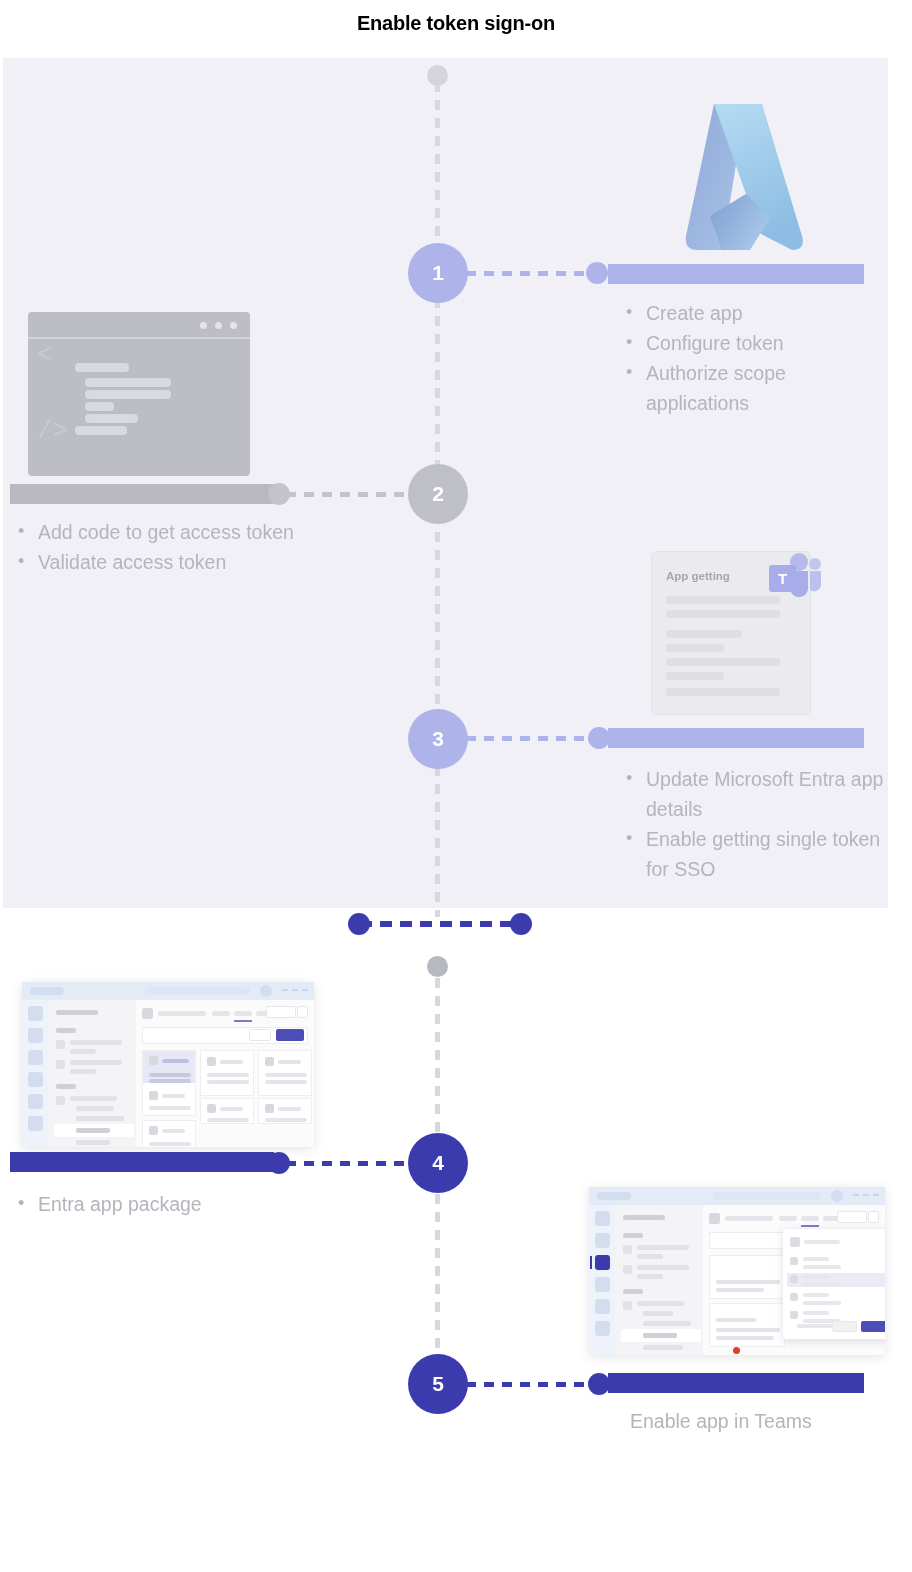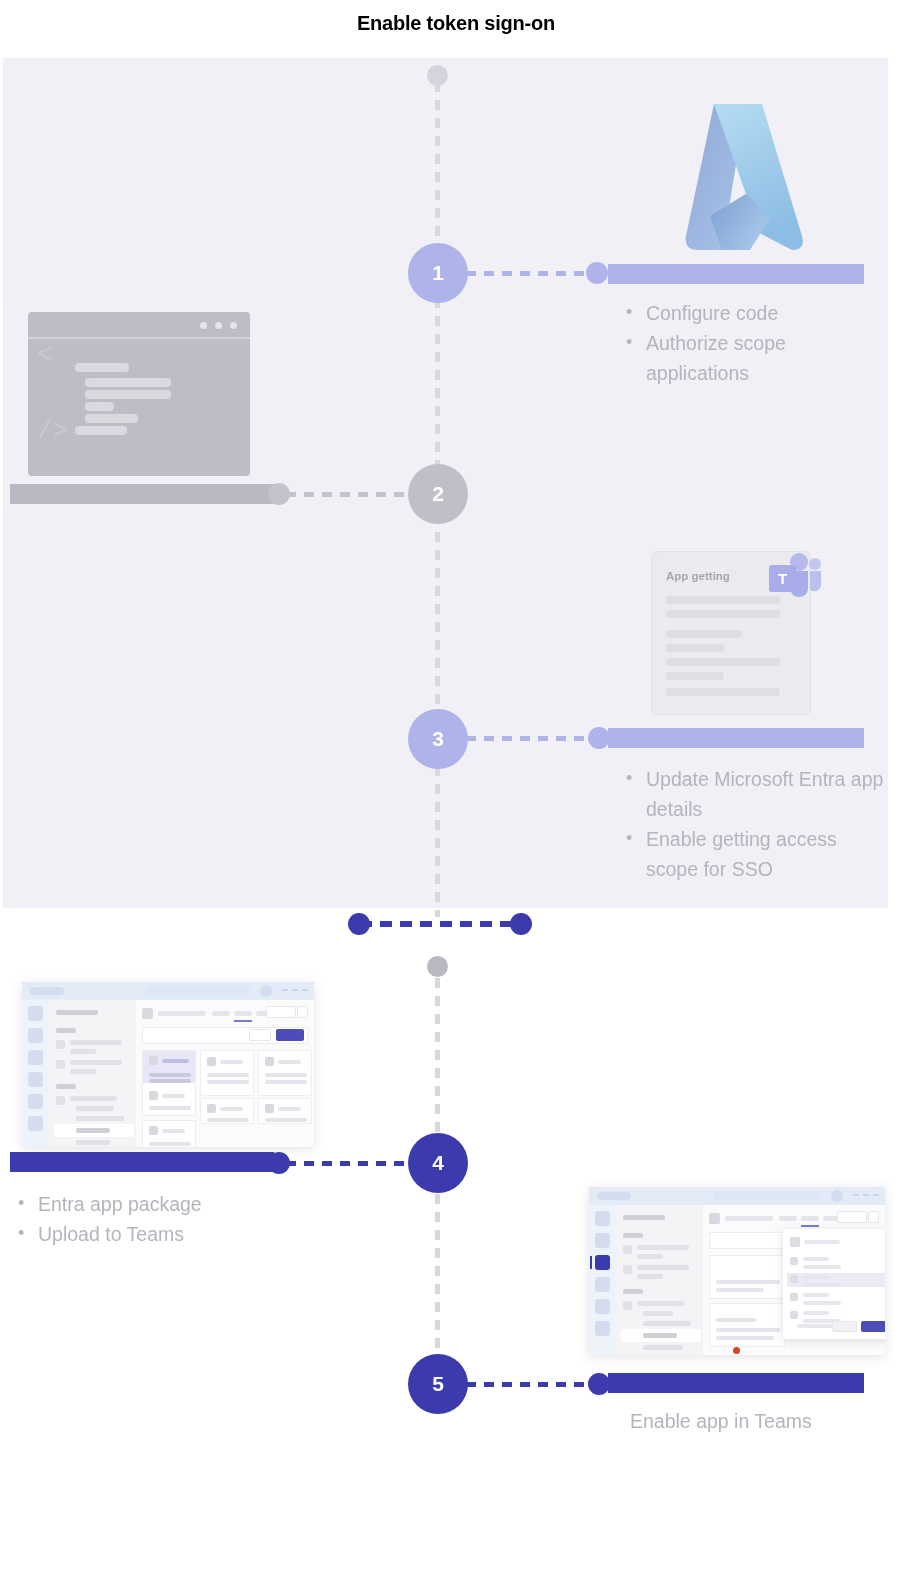--- a/index.html
+++ b/index.html
@@ -427,21 +427,22 @@
 </svg>
 
 <div class="accent-bar" id="bar-1"></div>
 <div class="connector" id="conn-1">
   <span class="conn-knob"></span>
 </div>
 <div class="marker periwinkle" id="marker-1">
   <span>1</span>
 </div>
 <ul class="bullets" id="bullets-1">
-  <li>Configure code</li>
+  <li>Create app</li>
+  <li>Configure token</li>
   <li>Authorize scope applications</li>
 </ul>
 
 <div id="code-editor">
   <div class="ce-titlebar">
     <span class="ce-dot d1"></span>
     <span class="ce-dot d2"></span>
     <span class="ce-dot d3"></span>
   </div>
   <div class="ce-glyph lt">&lt;</div>
@@ -455,20 +456,22 @@
 </div>
 
 <div class="accent-bar" id="bar-2"></div>
 <div class="connector" id="conn-2">
   <span class="conn-knob"></span>
 </div>
 <div class="marker grey" id="marker-2">
   <span>2</span>
 </div>
 <ul class="bullets" id="bullets-2">
+  <li>Add code to get access token</li>
+  <li>Validate access token</li>
 </ul>
 
 <div id="app-manifest">
   <div class="am-title">App getting</div>
   <span class="am-line" style="left:14px; top:44px; width:114px;"></span>
   <span class="am-line" style="left:14px; top:58px; width:114px;"></span>
   <span class="am-line" style="left:14px; top:78px; width:76px;"></span>
   <span class="am-line" style="left:14px; top:92px; width:58px;"></span>
   <span class="am-line" style="left:14px; top:106px; width:114px;"></span>
   <span class="am-line" style="left:14px; top:120px; width:58px;"></span>
@@ -485,21 +488,21 @@
 
 <div class="accent-bar" id="bar-3"></div>
 <div class="connector" id="conn-3">
   <span class="conn-knob"></span>
 </div>
 <div class="marker periwinkle" id="marker-3">
   <span>3</span>
 </div>
 <ul class="bullets" id="bullets-3">
   <li>Update Microsoft Entra app details</li>
-  <li>Enable getting access scope for SSO</li>
+  <li>Enable getting single token for SSO</li>
 </ul>
 
 <div id="section-divider">
   <span class="dv-dot left"></span>
   <span class="dv-dot right"></span>
 </div>
 
 <div class="mockup" id="mockup-4">
   <div class="mk-top">
     <span class="mk-pill small"></span>
@@ -607,21 +610,20 @@
 
 <div class="accent-bar" id="bar-4"></div>
 <div class="connector" id="conn-4">
   <span class="conn-knob"></span>
 </div>
 <div class="marker navy" id="marker-4">
   <span>4</span>
 </div>
 <ul class="bullets" id="bullets-4">
   <li>Entra app package</li>
-  <li>Upload to Teams</li>
 </ul>
 
 <div class="mockup" id="mockup-5">
   <div class="mk-top">
     <span class="mk-pill small"></span>
     <span class="mk-pill search"></span>
     <span class="mk-circle"></span>
     <span class="mk-ctl" style="right:26px;"></span>
     <span class="mk-ctl" style="right:16px;"></span>
     <span class="mk-ctl" style="right:6px;"></span>

